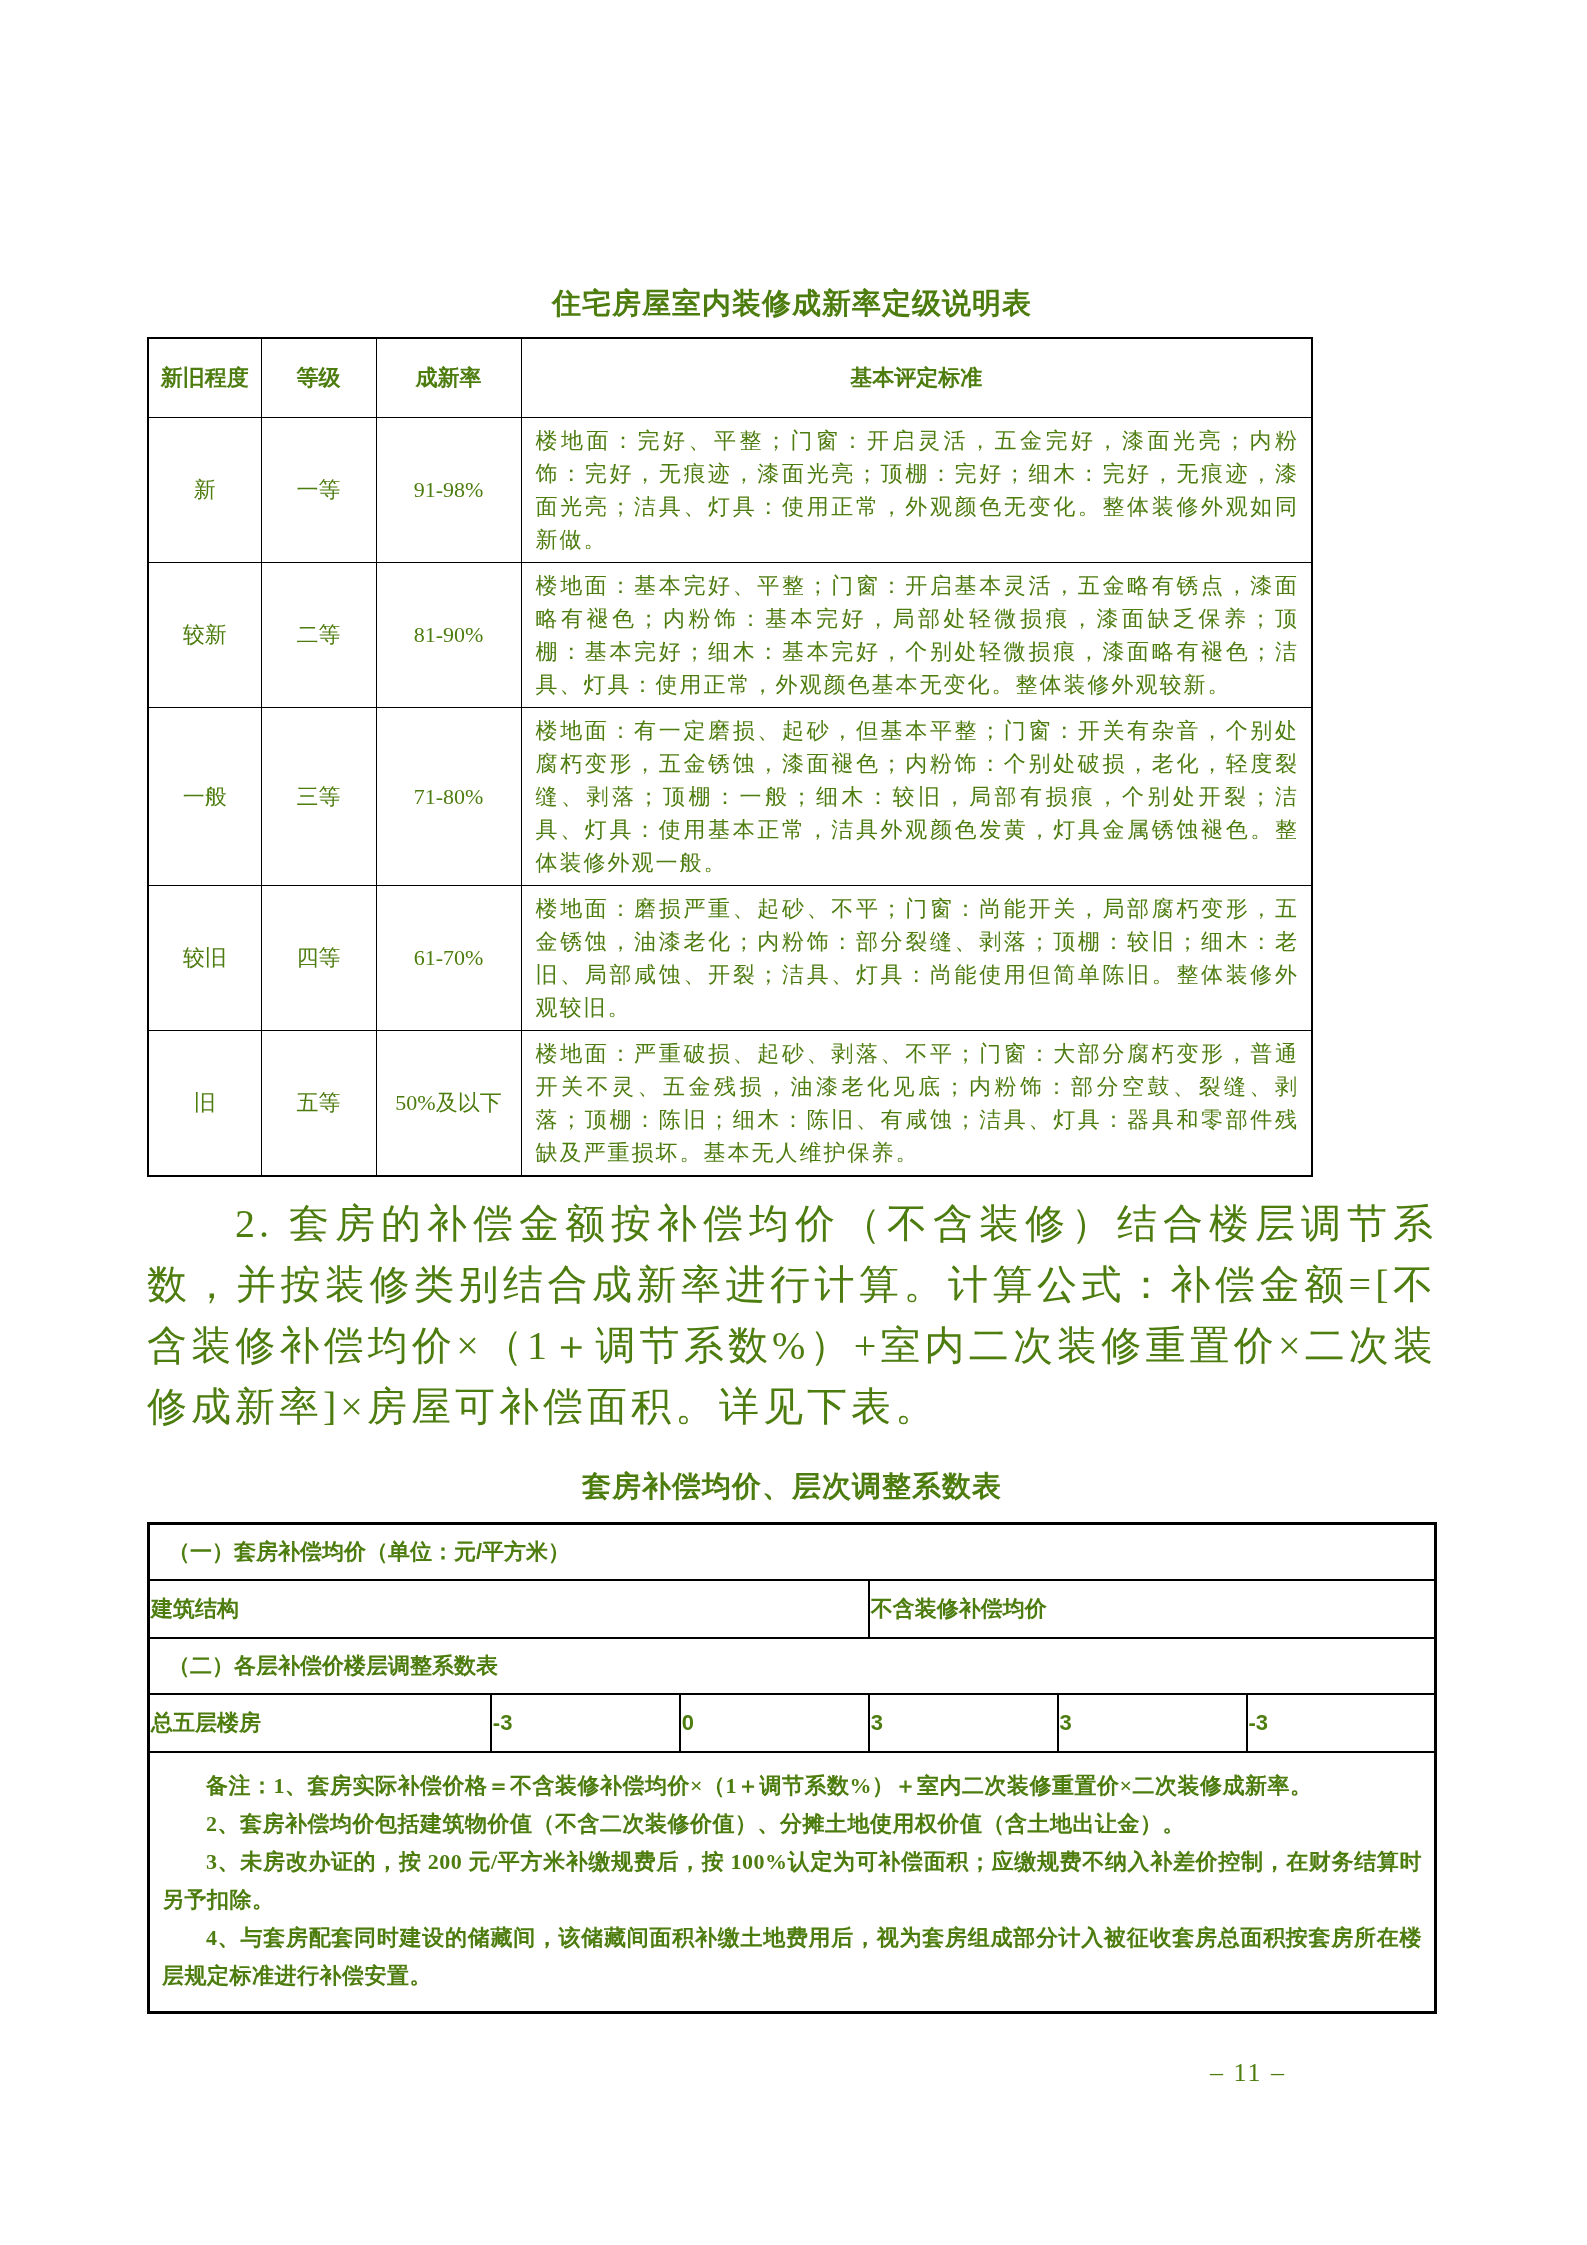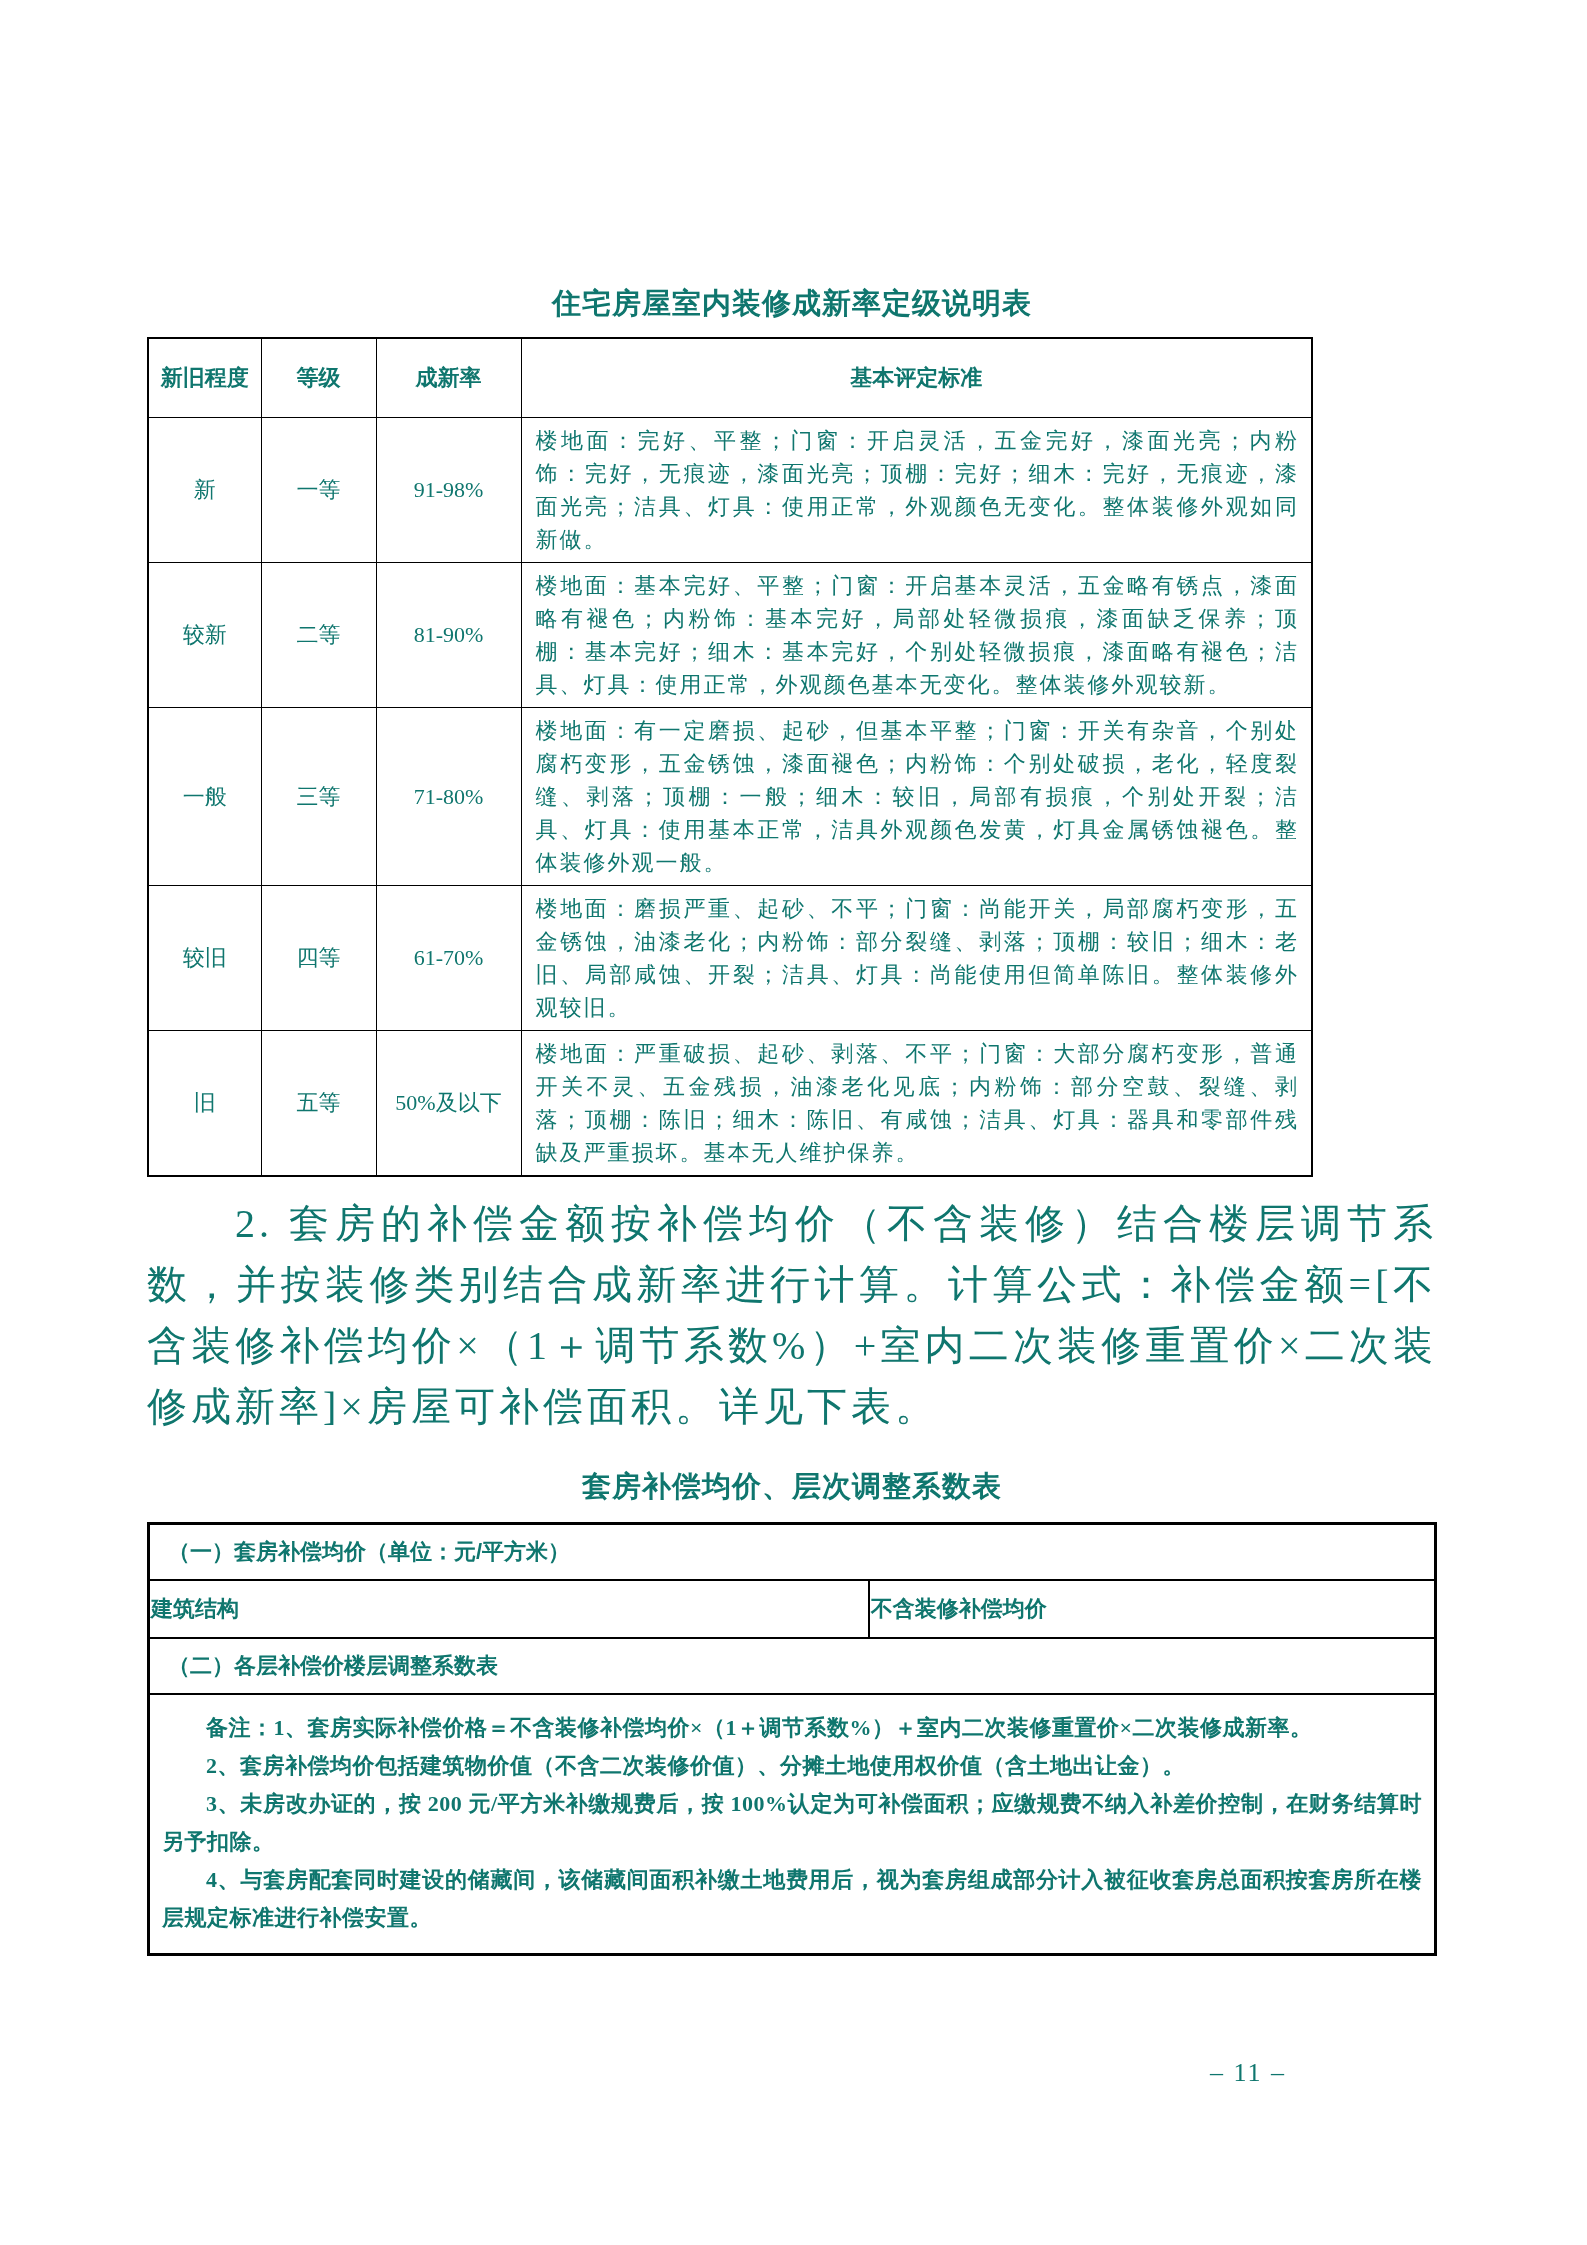--- a/index.html
+++ b/index.html
@@ -2,21 +2,21 @@
 <html><head>
 <meta charset="utf-8">
 <style>
   html,body { margin:0; padding:0; background:#888; }
   .page {
     position:relative;
     width:1587px; height:2245px;
     margin:0 auto;
     background:#ffffff;
     font-family:"Liberation Serif", serif;
-    color:#0f766e;
+    color:#4d7c0f;
     overflow:hidden;
   }
   .content { position:absolute; left:147px; top:0; width:1290px; }
 
   .doc-title {
     padding-top:284px;
     text-align:center;
     font-family:"Liberation Sans", sans-serif;
     font-weight:bold;
     font-size:29px;
@@ -197,20 +197,28 @@
           <td colspan="6" class="section">（一）套房补偿均价（单位：元/平方米）</td>
         </tr>
         <tr>
           <td colspan="3" class="hdr">建筑结构</td>
           <td colspan="3" class="hdr">不含装修补偿均价</td>
         </tr>
         <tr>
           <td colspan="6" class="section">（二）各层补偿价楼层调整系数表</td>
         </tr>
         <tr>
+          <td class="val bold">总五层楼房</td>
+          <td class="val bold">-3</td>
+          <td class="val bold">0</td>
+          <td class="val bold">3</td>
+          <td class="val bold">3</td>
+          <td class="val bold">-3</td>
+        </tr>
+        <tr>
           <td colspan="6" class="notes">
             <p>备注：1、套房实际补偿价格＝不含装修补偿均价×（1＋调节系数%）＋室内二次装修重置价×二次装修成新率。</p>
             <p>2、套房补偿均价包括建筑物价值（不含二次装修价值）、分摊土地使用权价值（含土地出让金）。</p>
             <p>3、未房改办证的，按 200 元/平方米补缴规费后，按 100%认定为可补偿面积；应缴规费不纳入补差价控制，在财务结算时另予扣除。</p>
             <p>4、与套房配套同时建设的储藏间，该储藏间面积补缴土地费用后，视为套房组成部分计入被征收套房总面积按套房所在楼层规定标准进行补偿安置。</p>
           </td>
         </tr>
       </tbody>
     </table>
 

